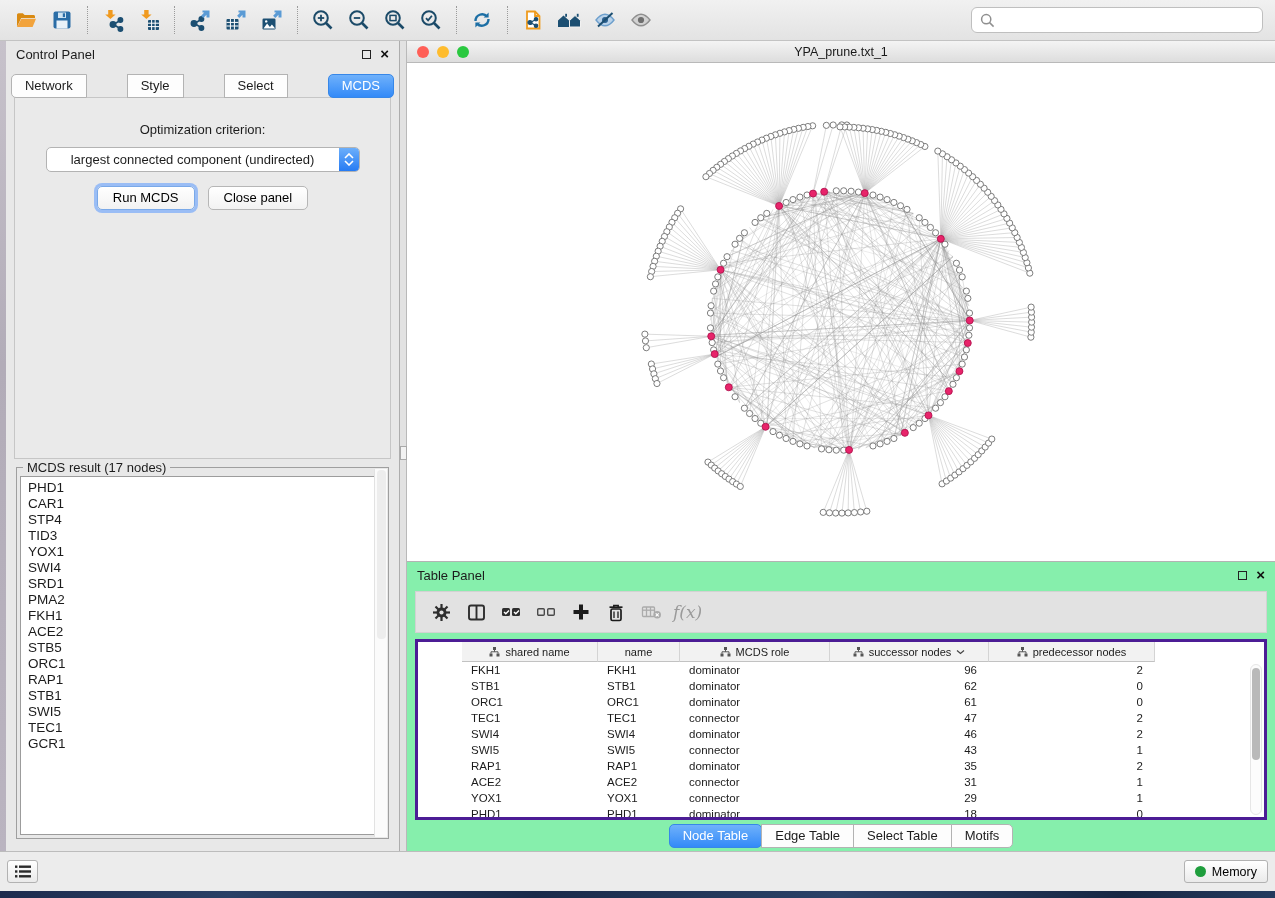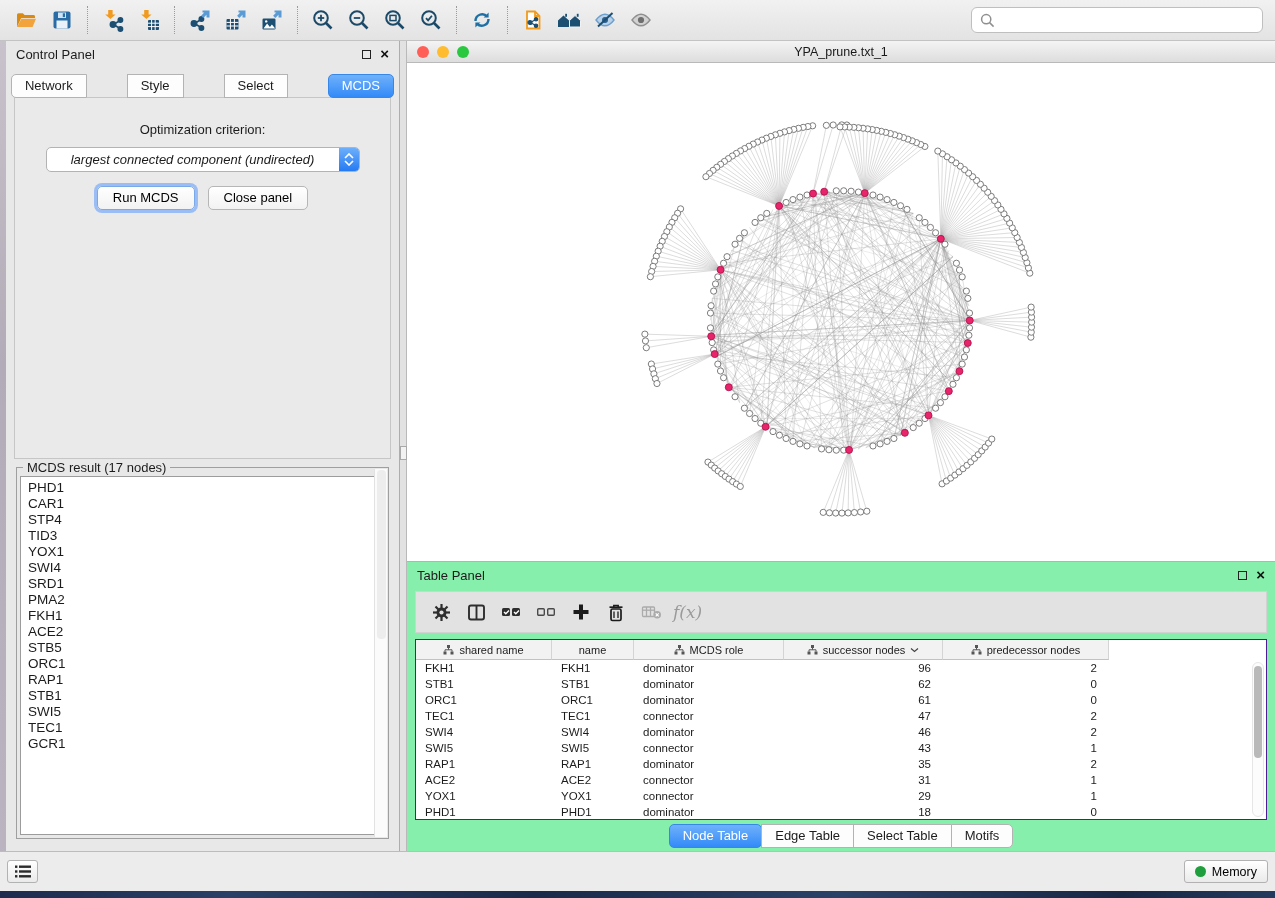--- a/index.html
+++ b/index.html
@@ -35,21 +35,21 @@
              margin-left:-1px; color:#1c1c1c; }
   .seg-tab:first-child { border-radius:5px 0 0 5px; margin-left:0; }
   .seg-tab:last-child { border-radius:0 5px 5px 0; }
   .seg-tab.active { background:linear-gradient(#6fb1fb,#338af8); border-color:#3787e8; color:#fff; border-radius:5px; }
 
   .cp-body { margin:0 8px; height:362px; flex:none; border:1px solid #c6c6c6; background:#eaeaea;
              text-align:center; padding-top:24px; }
   .opt-label { font-size:13px; margin-bottom:10px; }
   .combo { width:314px; height:25px; margin:0 auto; background:#fff; border:1px solid #b3b3b3; border-radius:5px;
            display:flex; align-items:center; overflow:hidden; }
-  .combo-text { flex:1; font-size:13px; text-align:center; padding:0 4px; white-space:nowrap;font-style:italic; }
+  .combo-text { flex:1; font-size:13px; text-align:center; padding:0 4px; white-space:nowrap; }
   .combo-btn { width:20px; height:25px; flex:none; background:linear-gradient(#6fb1fb,#2379f3); border-radius:0 4px 4px 0;
                display:flex; flex-direction:column; align-items:center; justify-content:center; gap:1px; }
   .btn-row { margin-top:14px; display:flex; justify-content:center; gap:13px; }
   .mac-btn { font-size:13px; font-family:inherit; padding:3px 15px 4px; background:linear-gradient(#ffffff,#f2f2f2);
              border:1px solid #b6b6b6; border-radius:5px; }
   .mac-btn.focused { box-shadow:0 0 0 3px rgba(110,165,250,.65); border-color:#7aa9e8; }
 
   .result-group { margin:8px 10px 0 10px; flex:none; height:372px; border:1px solid #9f9f9f;
                   position:relative; padding:8px 3px 3px 3px; }
   .result-legend { position:absolute; top:-8px; left:6px; background:#e8e8e8; padding:0 4px; font-size:13px; }
@@ -75,22 +75,22 @@
   .light.red { background:#ff5f57; } .light.yellow { background:#febc2e; } .light.green { background:#2ac840; }
   .net-title { position:absolute; left:0; right:0; text-align:center; font-size:12.5px; color:#1a1a1a; }
   #network-svg { flex:1; width:100%; height:499px; display:block; }
 
   
   .table-panel { flex:1; min-height:0; display:flex; flex-direction:column; }
   .tp-toolbar { height:42px; flex:none; margin:3px 8px 0 8px; background:#e2e2e2; border:1px solid #d2d2d2;
                 display:flex; align-items:center; gap:9px; padding:0 12px; }
   .tp-tool { width:26px; height:26px; border:none; background:transparent; display:flex; align-items:center; justify-content:center; }
   .fx { font-family:"DejaVu Serif", serif; font-style:italic; font-size:17px; color:#9a9a9a; }
-  .tbl-wrap { flex:1; min-height:0; margin:6px 8px 0 8px; background:#fff; border:1px solid #4c1d95;
-              position:relative; overflow:hidden; }
+  .tbl-wrap { flex:1; min-height:0; margin:6px 8px 0 8px; background:#fff; border:3px solid #4c1d95;
+              position:relative; overflow:hidden;padding-left:44px; }
   .tbl-head { display:flex; height:20px; }
   .th { flex:none; display:flex; align-items:center; justify-content:center; gap:5px; font-size:11px;
         background:#f2f2f2; border-right:1px solid #d4d4d4; border-bottom:1px solid #c2c2c2; }
   .tr { display:flex; height:16px; }
   .td { flex:none; font-size:11.5px; padding-left:9px; display:flex; align-items:center; white-space:nowrap; overflow:hidden; }
   .td.num { justify-content:flex-end; padding-right:12px; padding-left:0; }
   .tbl-scroll { position:absolute; top:22px; right:2px; bottom:2px; width:12px; background:#fcfcfc;
                 border:1px solid #e6e6e6; border-radius:6px; }
   .tbl-thumb { position:absolute; top:3px; left:1px; width:8px; height:92px; background:#b9b9b9; border-radius:4px; }
   .tp-tabs { height:31px; flex:none; display:flex; justify-content:center; align-items:center; }

